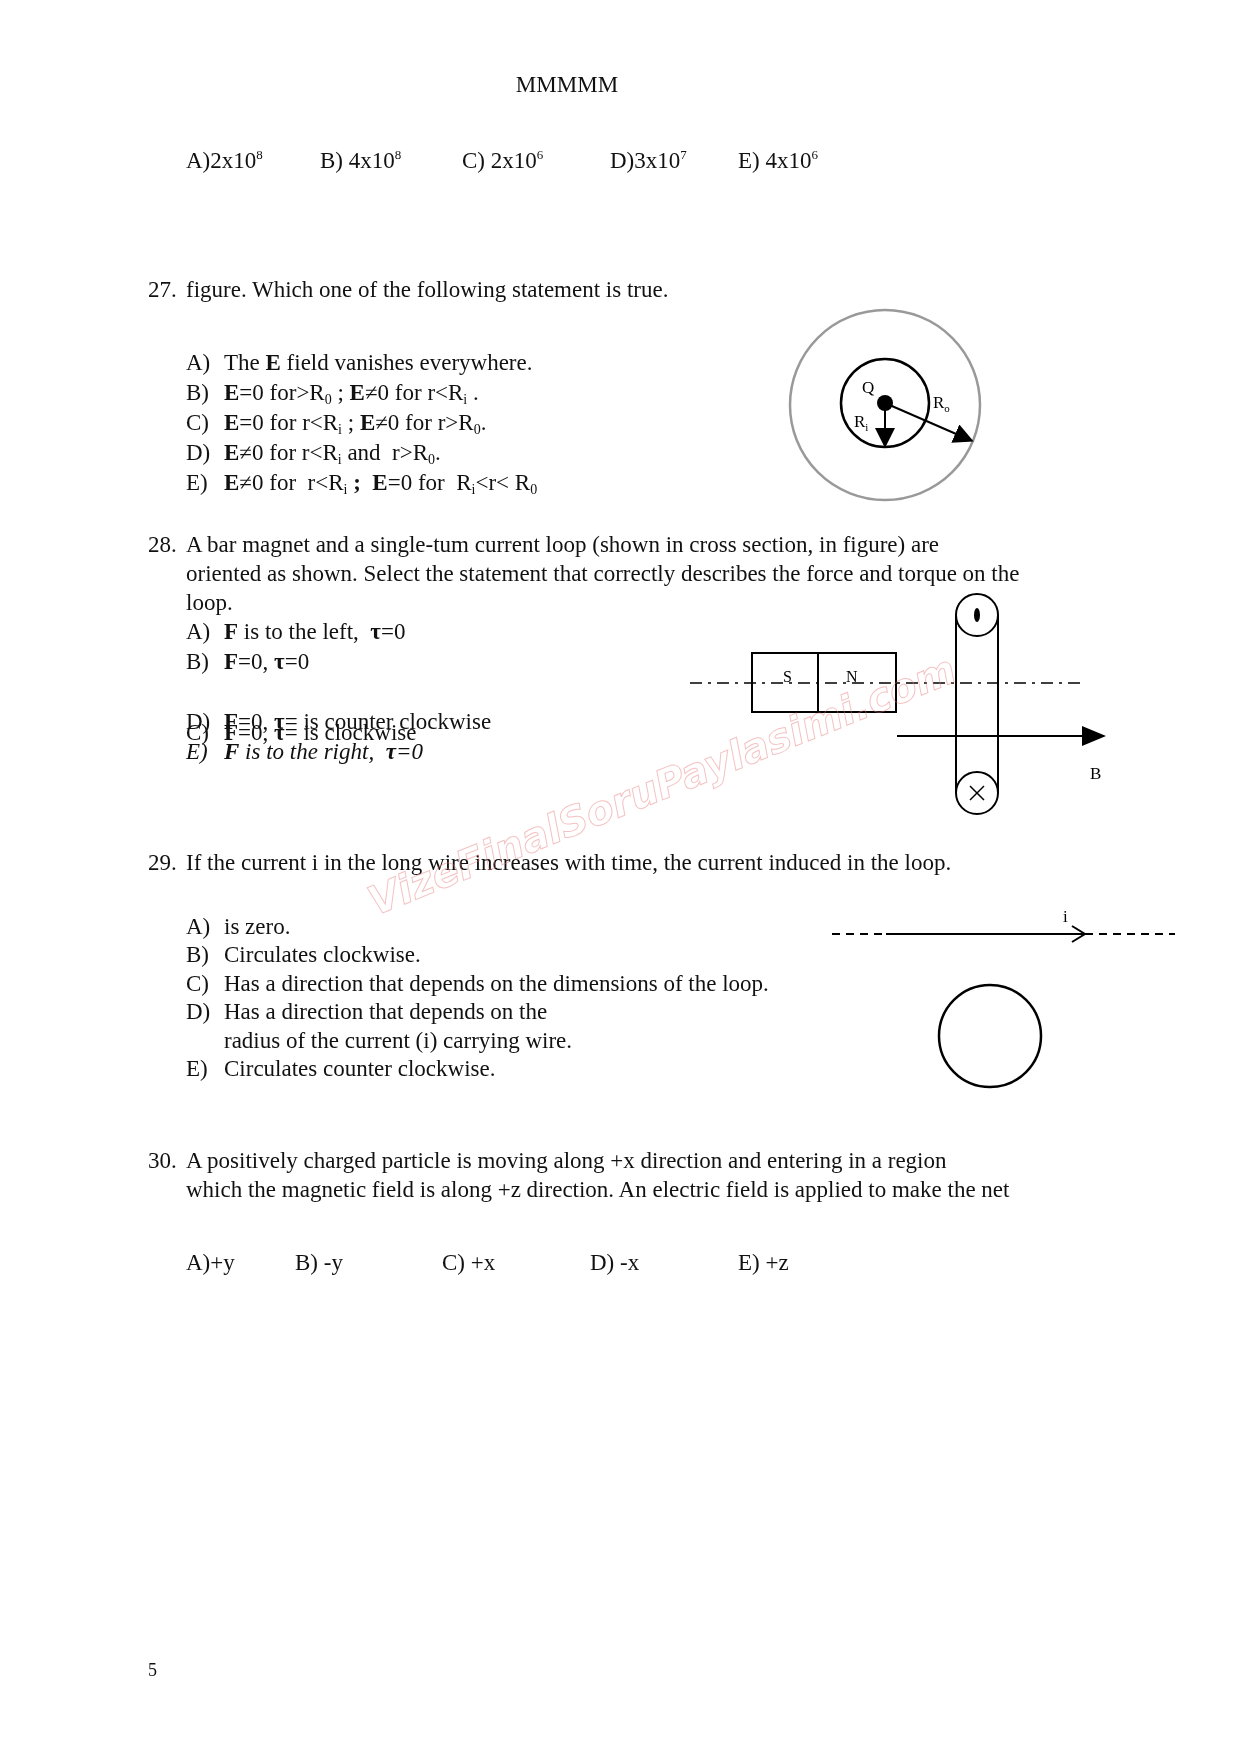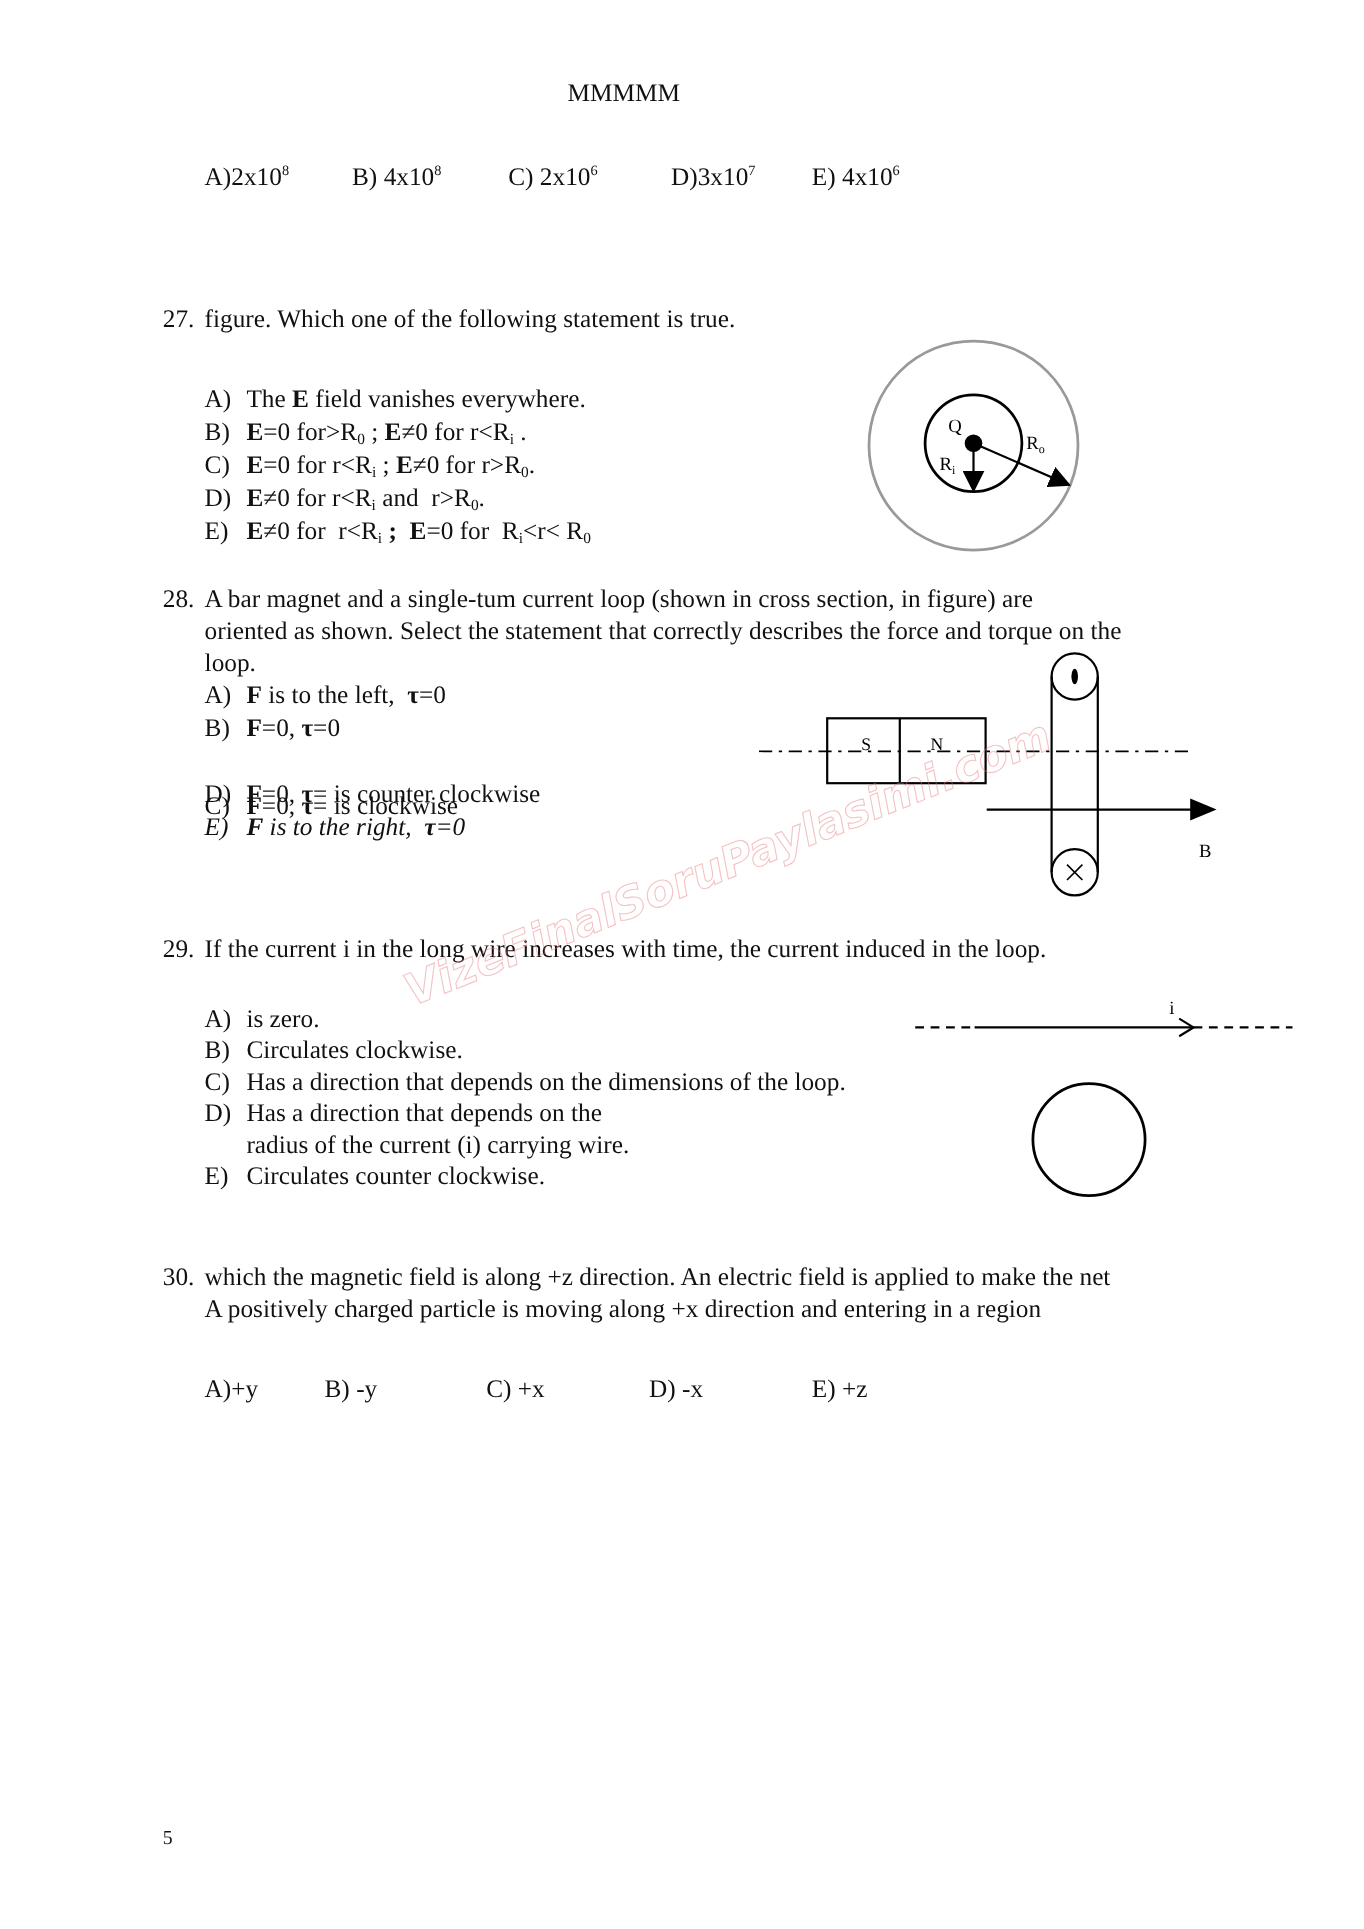--- a/index.html
+++ b/index.html
@@ -119,22 +119,22 @@
   <polyline points="252,26 265,34 252,42" fill="none" stroke="#000" stroke-width="2"></polyline>
   <line x1="265" y1="34" x2="355" y2="34" stroke="#000" stroke-width="2" stroke-dasharray="8,6"></line>
   <text x="243" y="22" font-size="17">i</text>
   <circle cx="170" cy="136" r="51" fill="none" stroke="#000" stroke-width="2.5"></circle>
 </svg>
 
 <div class="watermark">VizeFinalSoruPaylasimi.com</div>
 
 <div class="q" style="top:1146px;">
   <span class="qnum">30.</span>
+  <div class="qtext">A positively charged particle is moving along +x direction and entering in a region</div>
   <div class="qtext">which the magnetic field is along +z direction. An electric field is applied to make the net</div>
-  <div class="qtext">A positively charged particle is moving along +x direction and entering in a region</div>
 </div>
 <div>
   <span class="abs" style="left:186px; top:1250px;"><span>A)</span><span>+y</span></span>
   <span class="abs" style="left:295px; top:1250px;"><span>B)</span><span> -y</span></span>
   <span class="abs" style="left:442px; top:1250px;"><span>C)</span><span> +x</span></span>
   <span class="abs" style="left:590px; top:1250px;"><span>D)</span><span> -x</span></span>
   <span class="abs" style="left:738px; top:1250px;"><span>E)</span><span> +z</span></span>
 </div>
 
 <div class="abs page-num">5</div>

